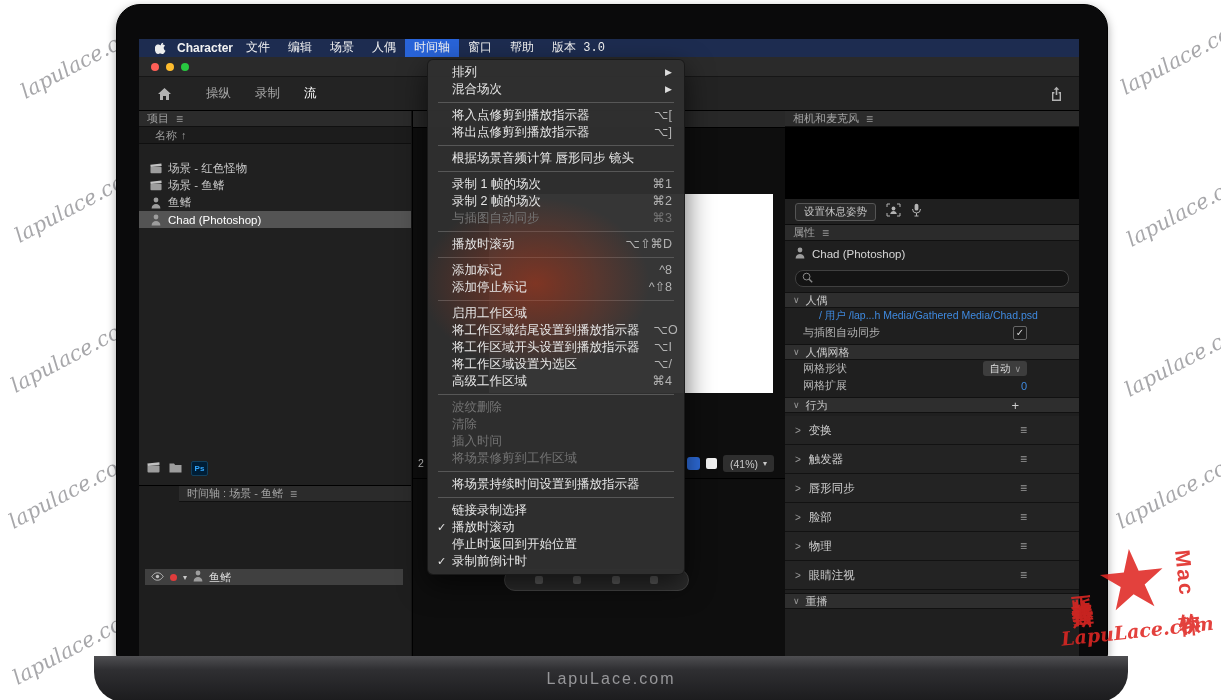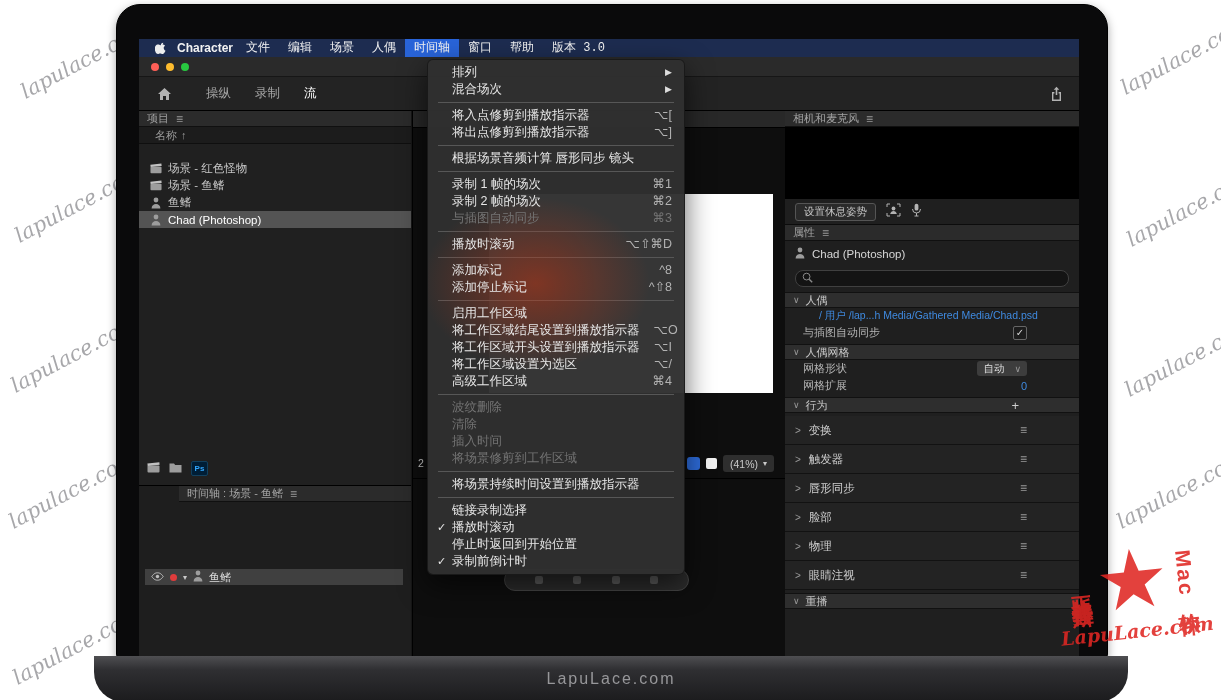--- a/index.html
+++ b/index.html
@@ -93,21 +93,21 @@
   .search-box{flex:1;height:15px;border:1px solid #404040;border-radius:8px;background:#141414;display:flex;align-items:center;padding-left:6px;}
   .sec-header{height:16px;background:#2e2e2e;border-top:1px solid #111;border-bottom:1px solid #111;display:flex;align-items:center;gap:6px;
       padding:0 8px;font-size:11px;color:#c9c9c9;box-sizing:border-box;margin-top:3px;}
   .sec-caret{font-size:9px;color:#9a9a9a;}
   .plus{margin-left:auto;margin-right:52px;font-size:13px;color:#cfcfcf;}
   .prop-row{height:17px;display:flex;align-items:center;justify-content:space-between;padding:0 52px 0 18px;font-size:11px;color:#b5b5b5;}
   .path-row{height:16px;display:flex;align-items:center;padding-left:14px;font-size:10.5px;}
   .accent{color:#3f8ae0;margin-left:20px;}
   .checkbox{width:12px;height:12px;background:#1c1c1c;border:1px solid #666;border-radius:2px;color:#d8d8d8;
       font-size:10px;line-height:11px;text-align:center;}
-  .mini-dd{height:15px;background:#3d3d3d;border-radius:3px;display:flex;align-items:center;gap:10px;padding:0 6px;font-size:10.5px;color:#ddd;}
+  .mini-dd{height:15px;background:#3d3d3d;border-radius:3px;display:flex;align-items:center;gap:4px;padding:0 6px;font-size:10.5px;color:#ddd;}
   #behavior-list{margin-top:3px;}
   .beh-row{height:29px;background:#232323;border-bottom:1px solid #121212;display:flex;align-items:center;gap:8px;
       padding-left:10px;font-size:11.5px;color:#cfcfcf;box-sizing:border-box;}
   .chev{font-size:10px;color:#9a9a9a;}
   .beh-row .ham{margin-left:auto;margin-right:52px;}
 
   
   .dropdown{position:absolute;left:288px;top:20px;width:258px;z-index:50;background:rgba(48,48,48,.97);
       border:1px solid rgba(0,0,0,.45);border-radius:6px;box-shadow:0 10px 28px rgba(0,0,0,.6);
       padding:4px 0;font-size:12.5px;color:#e8e8e8;box-sizing:border-box;overflow:hidden;}

